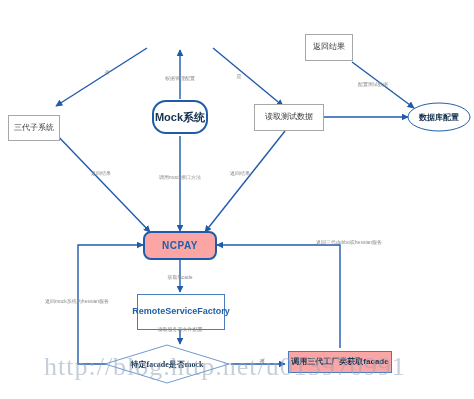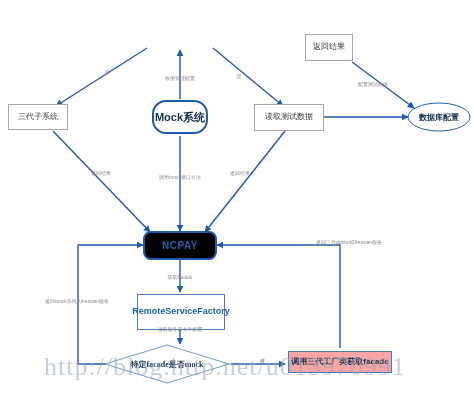--- a/index.html
+++ b/index.html
@@ -57,21 +57,21 @@
   .node.rect-thin-blue2 {
     border: 1px solid #4a7cc0;
     background: #fca5a5;
     color: #16324f;
     font-size: 8px;
     font-weight: bold;
   }
   .node.round-blue {
     border: 2px solid #1f5bab;
     border-radius: 8px;
-    background: #000000;
+    background: #fca5a5;
     color: #2060a8;
     font-size: 10px;
     font-weight: bold;
     letter-spacing: 0.5px;
   }
   .node-text {
     pointer-events: none;
   }
   .diamond-wrap {
     position: absolute;
@@ -175,21 +175,21 @@
 
       <path d="M 231 364 L 285 364"></path>
 
       <path d="M 340 348 L 340 245 L 217 245"></path>
 
       <path d="M 129 364 L 78 364 L 78 245 L 143 245"></path>
     </g>
   </svg>
 
 
-  <div class="node rect-grey" style="left:8px; top:104px; width:60px; height:26px;">
+  <div class="node rect-grey" style="left:8px; top:115px; width:52px; height:26px;">
     <span class="node-text">三代子系统</span>
   </div>
 
   <div class="node rect-blue" style="left:152px; top:100px; width:56px; height:34px;border-radius:14px;">
     <span class="node-text">Mock系统</span>
   </div>
 
   <div class="node rect-grey" style="left:254px; top:104px; width:70px; height:27px;">
     <span class="node-text">读取测试数据</span>
   </div>

